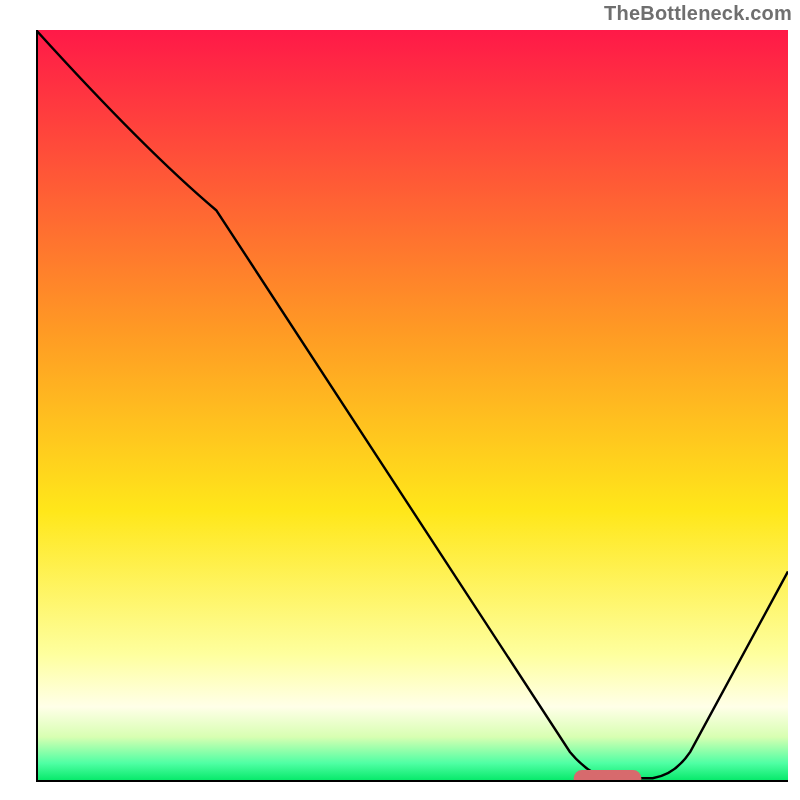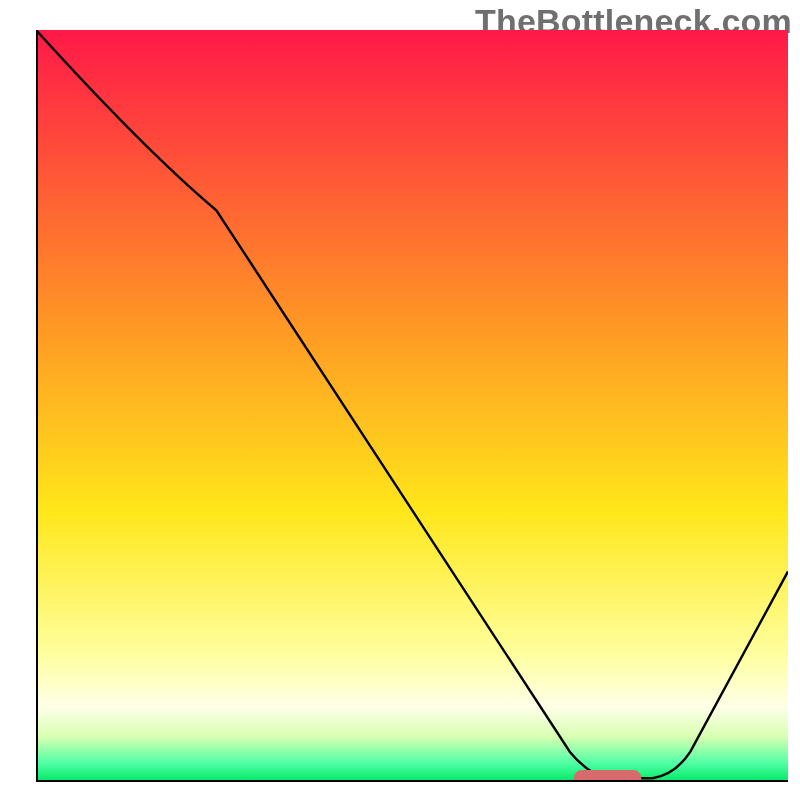--- a/index.html
+++ b/index.html
@@ -12,21 +12,21 @@
   }
   .container {
     position: relative;
     width: 800px;
     height: 800px;
   }
   .watermark {
     position: absolute;
     top: 2px;
     right: 8px;
-    font-size: 34px;
+    font-size: 20px;
     font-weight: 600;
     color: #6f6f6f;
     letter-spacing: 0.2px;
   }
   svg.chart {
     position: absolute;
     top: 30px;
     left: 36px;
     width: 752px;
     height: 752px;

